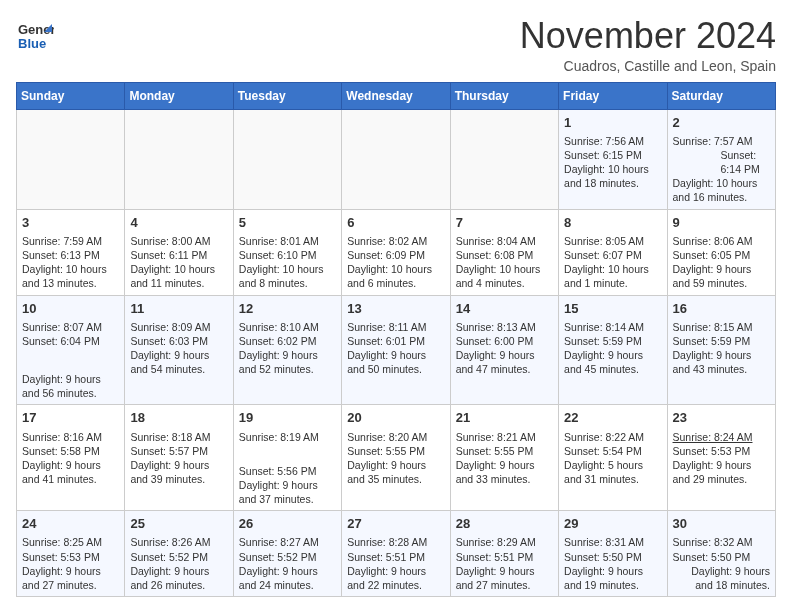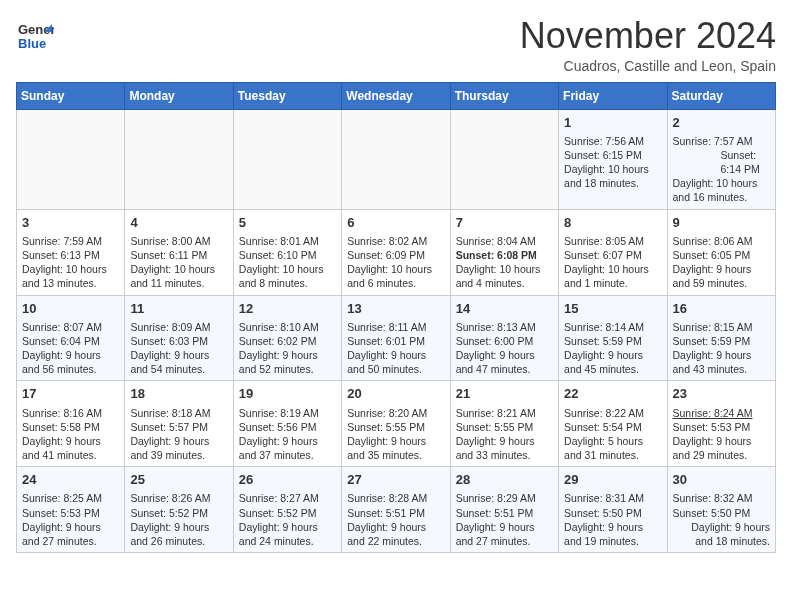--- a/index.html
+++ b/index.html
@@ -147,42 +147,42 @@
         </td>
         <td>
           <span class="day-num">6</span>
           <span style="display: block; line-height: 1.35;">Sunrise: 8:02 AM</span>
           <span style="display: block; line-height: 1.35;">Sunset: 6:09 PM</span>
           <span style="display: block; line-height: 1.35;">Daylight: 10 hours and 6 minutes.</span>
         </td>
         <td>
           <span class="day-num">7</span>
           <span style="display: block; line-height: 1.35;">Sunrise: 8:04 AM</span>
-          <span style="display: block; line-height: 1.35; font-weight: bold;">Sunset: 6:08 PM</span>
+          <span style="display: block; line-height: 1.35;">Sunset: 6:08 PM</span>
           <span style="display: block; line-height: 1.35;">Daylight: 10 hours and 4 minutes.</span>
         </td>
         <td>
           <span class="day-num">8</span>
           <span style="display: block; line-height: 1.35;">Sunrise: 8:05 AM</span>
           <span style="display: block; line-height: 1.35;">Sunset: 6:07 PM</span>
           <span style="display: block; line-height: 1.35;">Daylight: 10 hours and 1 minute.</span>
         </td>
         <td>
           <span class="day-num">9</span>
           <span style="display: block; line-height: 1.35;">Sunrise: 8:06 AM</span>
           <span style="display: block; line-height: 1.35;">Sunset: 6:05 PM</span>
           <span style="display: block; line-height: 1.35;">Daylight: 9 hours and 59 minutes.</span>
         </td>
       </tr>
       <tr>
         <td>
           <span class="day-num">10</span>
           <span style="display: block; line-height: 1.35;">Sunrise: 8:07 AM</span>
           <span style="display: block; line-height: 1.35;">Sunset: 6:04 PM</span>
-          <span style="display: block; line-height: 1.35;">Daylight: 9 hours and 56 minutes.</span>
+          <span style="display: block; line-height: 1.35; margin-top: 24px;">Daylight: 9 hours and 56 minutes.</span>
         </td>
         <td>
           <span class="day-num">11</span>
           <span style="display: block; line-height: 1.35;">Sunrise: 8:09 AM</span>
           <span style="display: block; line-height: 1.35;">Sunset: 6:03 PM</span>
           <span style="display: block; line-height: 1.35;">Daylight: 9 hours and 54 minutes.</span>
         </td>
         <td>
           <span class="day-num">12</span>
           <span style="display: block; line-height: 1.35;">Sunrise: 8:10 AM</span>
@@ -223,21 +223,21 @@
         </td>
         <td>
           <span class="day-num">18</span>
           <span style="display: block; line-height: 1.35;">Sunrise: 8:18 AM</span>
           <span style="display: block; line-height: 1.35;">Sunset: 5:57 PM</span>
           <span style="display: block; line-height: 1.35;">Daylight: 9 hours and 39 minutes.</span>
         </td>
         <td>
           <span class="day-num">19</span>
           <span style="display: block; line-height: 1.35;">Sunrise: 8:19 AM</span>
-          <span style="display: block; line-height: 1.35;">Sunset: 5:56 PM</span>
+          <span style="display: block; line-height: 1.35; margin-top: 20px;">Sunset: 5:56 PM</span>
           <span style="display: block; line-height: 1.35;">Daylight: 9 hours and 37 minutes.</span>
         </td>
         <td>
           <span class="day-num">20</span>
           <span style="display: block; line-height: 1.35;">Sunrise: 8:20 AM</span>
           <span style="display: block; line-height: 1.35;">Sunset: 5:55 PM</span>
           <span style="display: block; line-height: 1.35;">Daylight: 9 hours and 35 minutes.</span>
         </td>
         <td>
           <span class="day-num">21</span>

